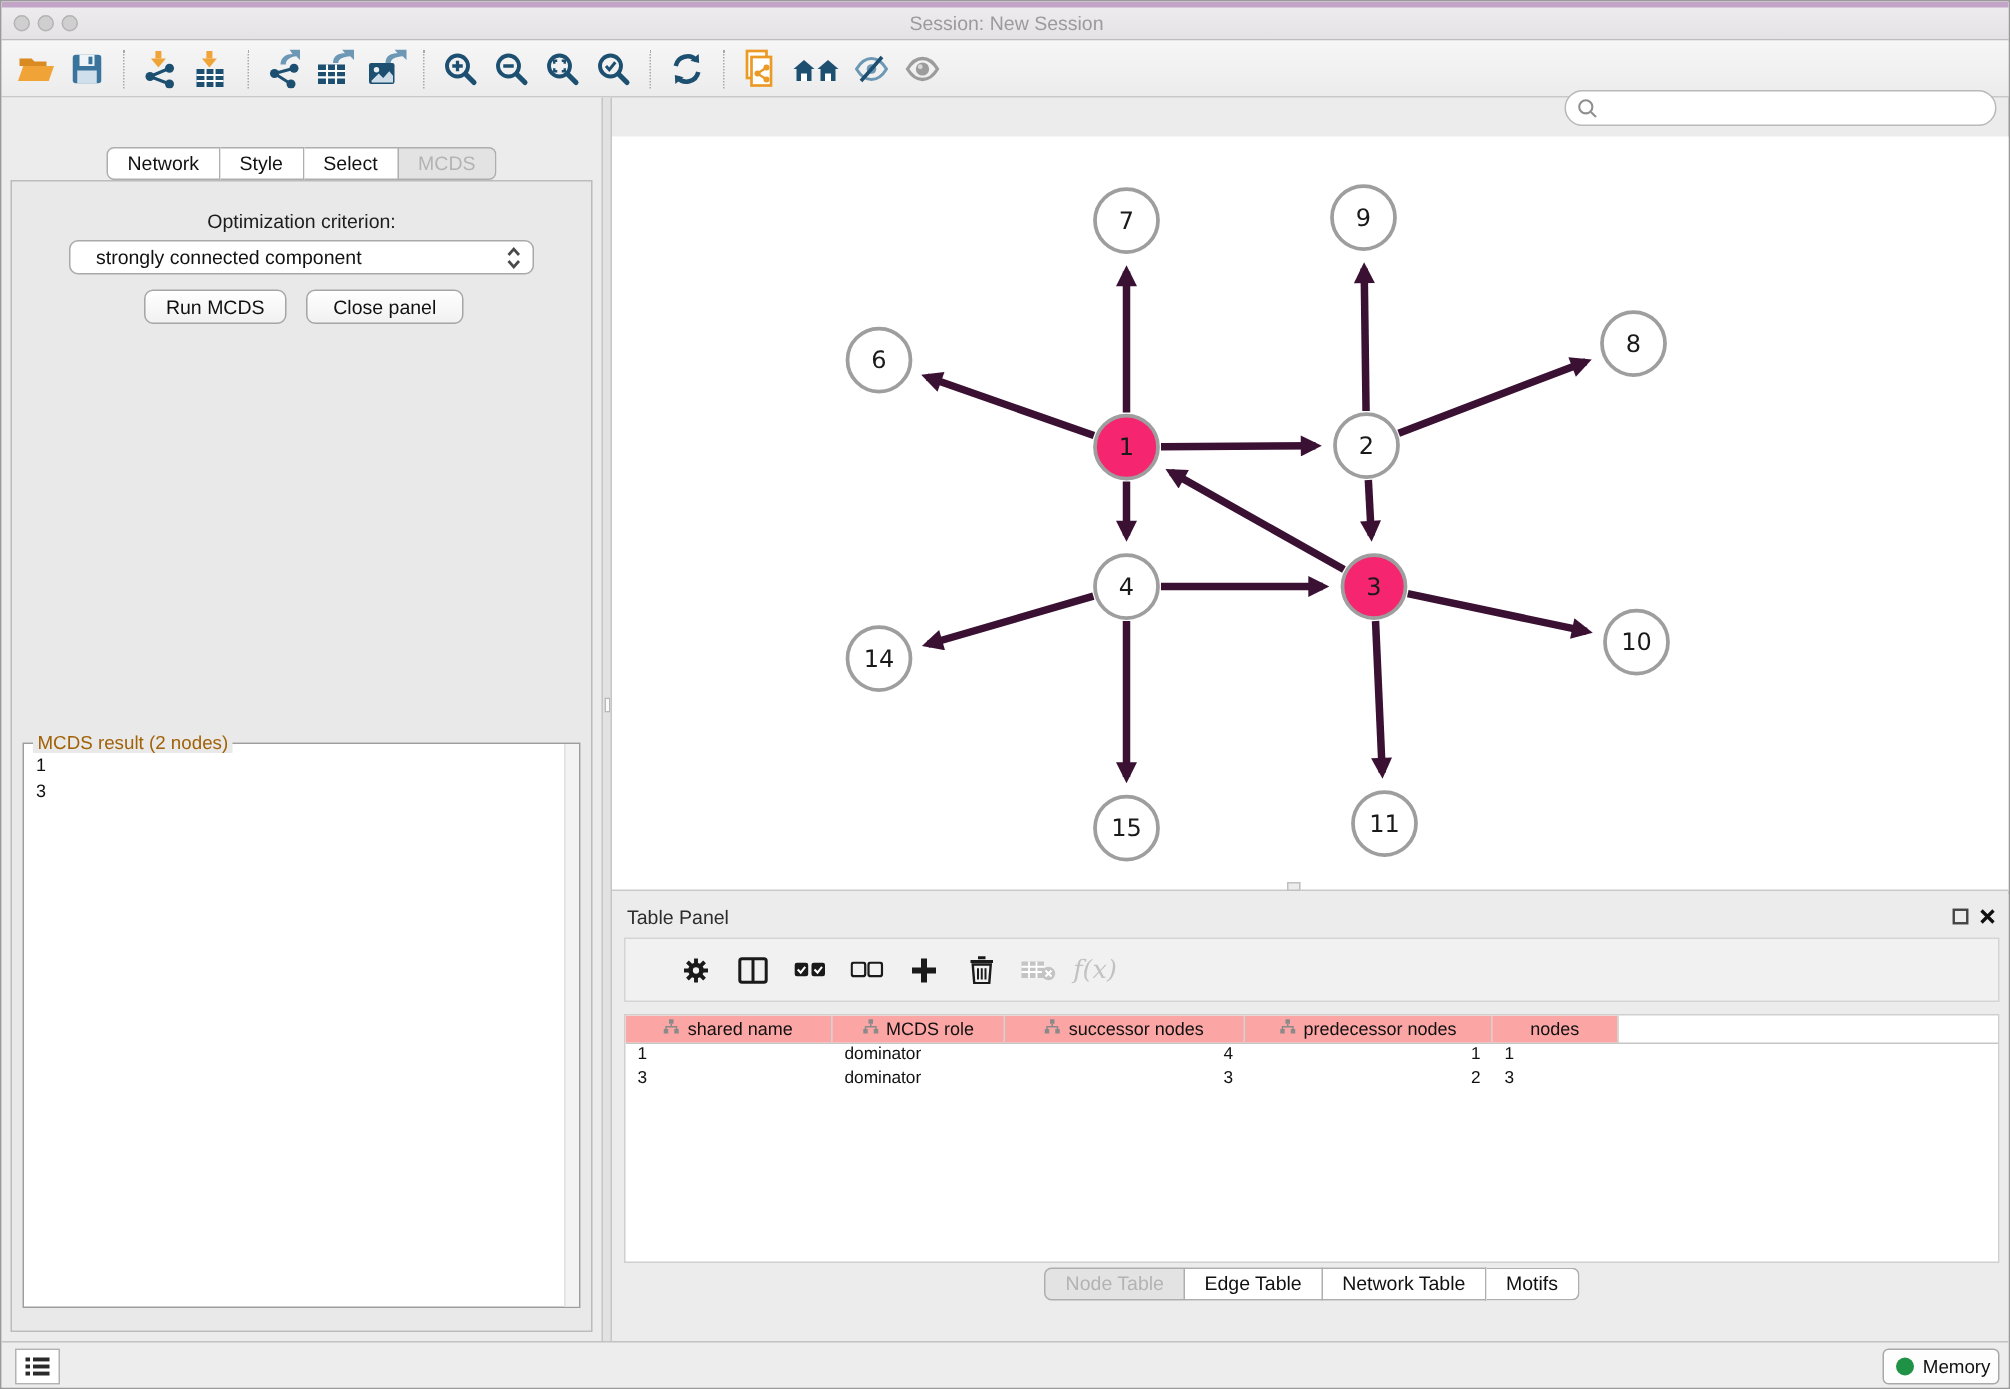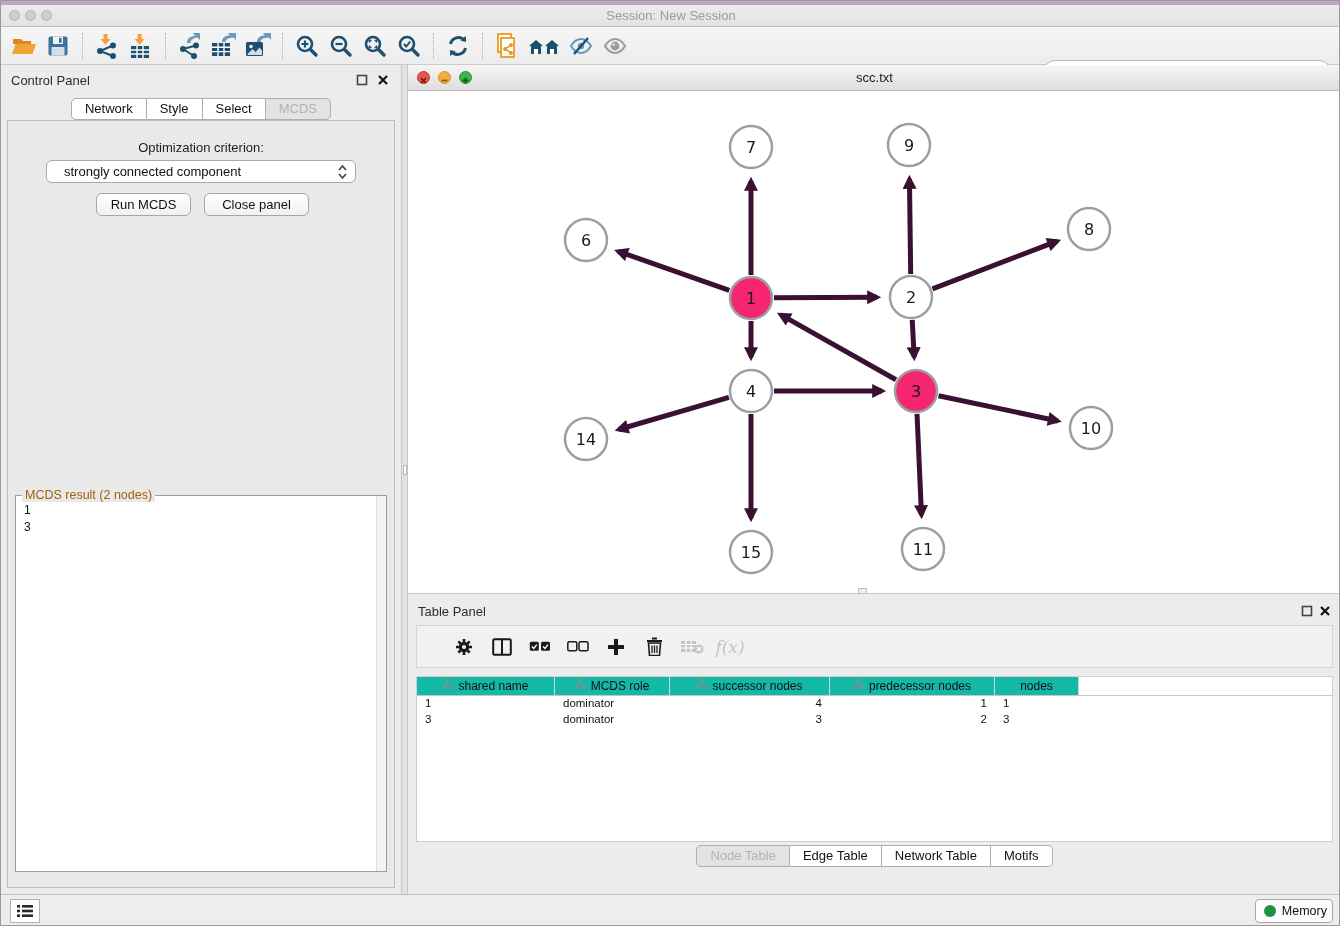--- a/index.html
+++ b/index.html
@@ -78,21 +78,21 @@
   
   .table-panel { position:absolute; left:407px; top:595px; width:933px; height:298px; background:#ececec; }
   .tp-toolbar { position:absolute; left:8px; top:29px; width:917px; height:43px;
     background:#f1f1f1; border:1px solid #d4d4d4; display:flex; align-items:center; padding-left:28px; }
   .tp-ico { width:38px; height:32px; display:flex; align-items:center; justify-content:center; cursor:pointer; }
   .tp-ico.disabled { cursor:default; }
   .fx-label { font-family:"DejaVu Serif",serif; font-style:italic; font-size:17px; color:#c2c2c2; }
   .tp-table { position:absolute; left:8px; top:80px; width:917px; height:166px;
     background:#fff; border:1px solid #cfcfcf; overflow:hidden; }
   .thead { display:flex; height:19px; border-bottom:1px solid #c6c6c6; }
-  .th { background:#14b8a6; border-right:1px solid #d2d2d2; font-size:12px; color:#111;
+  .th { background:#fca5a5; border-right:1px solid #d2d2d2; font-size:12px; color:#111;
     display:flex; align-items:center; justify-content:center; gap:5px; cursor:pointer; }
   .trow { display:flex; height:16px; font-size:11.5px; color:#111; }
   .td { padding:1px 8px 0 8px; overflow:hidden; white-space:nowrap; }
   .tp-tabs { position:absolute; left:0; bottom:27px; width:100%; display:flex; justify-content:center; }
   
   .status-bar { position:absolute; left:0; top:893px; width:1340px; height:33px;
     background:#ededed; border-top:1px solid #c2c2c2; }
   .list-btn { position:absolute; left:9px; top:4px; width:30px; height:24px; background:#fff;
     border:1px solid #b3b3b3; display:flex; align-items:center; justify-content:center; cursor:pointer; }
   .mem-btn { position:absolute; right:8px; top:4px; height:24px; padding:0 5px 0 8px; background:#fdfdfd;
@@ -246,29 +246,20 @@
     <div class="search-wrap">
       <svg width="15" height="15" viewBox="0 0 15 15">
           <circle cx="6.2" cy="6.2" r="4.4" fill="none" stroke="#8f8f8f" stroke-width="1.4"></circle>
           <path d="M9.6 9.6l3.4 3.4" stroke="#8f8f8f" stroke-width="1.4"></path>
         </svg>
       <input type="text" placeholder="" style="">
     </div>
   </div>
 
   <div class="control-panel">
-    <div class="panel-head">
-      <span class="panel-title">Control Panel</span>
-      <svg class="mini-ico" style="right:33px" viewBox="0 0 12 12">
-          <rect x="1.5" y="1.5" width="9" height="9" fill="none" stroke="#444" stroke-width="1.6"></rect>
-        </svg>
-      <svg class="mini-ico" style="right:12px" viewBox="0 0 12 12">
-          <path d="M2 2l8 8M10 2l-8 8" stroke="#111" stroke-width="2.2"></path>
-        </svg>
-    </div>
     <div class="cp-tabs">
       <div class="tab">Network</div>
       <div class="tab">Style</div>
       <div class="tab">Select</div>
       <div class="tab active">MCDS</div>
     </div>
     <div class="cp-body">
       <div class="opt-label">Optimization criterion:</div>
       <div class="dropdown">
         <span>strongly connected component</span>
@@ -290,38 +281,20 @@
         <div class="result-scroll"></div>
       </div>
     </div>
   </div>
 
   <div class="v-split">
     <div class="v-grip"></div>
   </div>
 
   <div class="net-window">
-    <div class="net-titlebar">
-      <div class="light" style="left:9px;background:#e4574c;border:1px solid #c03a30">
-        <svg width="11" height="11" viewBox="0 0 11 11">
-            <path d="M3 3l5 5M8 3l-5 5" stroke="#7c1a12" stroke-width="1.6"></path>
-          </svg>
-      </div>
-      <div class="light" style="left:30px;background:#f3ae3d;border:1px solid #cf922c">
-        <svg width="11" height="11" viewBox="0 0 11 11">
-            <path d="M2.5 5.5h6" stroke="#8a5c0d" stroke-width="1.8"></path>
-          </svg>
-      </div>
-      <div class="light" style="left:51px;background:#3db54d;border:1px solid #2b9339">
-        <svg width="11" height="11" viewBox="0 0 11 11">
-            <path d="M5.5 2.5v6M2.5 5.5h6" stroke="#0e5c1a" stroke-width="1.8"></path>
-          </svg>
-      </div>
-      <div class="net-title">scc.txt</div>
-    </div>
     <div class="net-canvas">
       <svg id="graph-svg" width="933" height="503" viewBox="0 0 933 503">
           <defs>
             <marker id="arrow" viewBox="0 0 10 10" refX="7" refY="5" markerWidth="16" markerHeight="14" orient="auto" markerUnits="userSpaceOnUse">
               <path d="M0 0L10 5L0 10z" fill="#3a1033"></path>
             </marker>
           </defs>
           <line x1="343" y1="184" x2="343" y2="90" stroke="#3a1033" stroke-width="5" marker-end="url(#arrow)"></line>
           <line x1="321.3015285768616" y1="199.3726585300483" x2="210.07600123420463" y2="160.27520043384163" stroke="#3a1033" stroke-width="5" marker-end="url(#arrow)"></line>
           <line x1="365.99955079441025" y1="206.85625280753493" x2="469.0006640430457" y2="206.21249584973097" stroke="#3a1033" stroke-width="5" marker-end="url(#arrow)"></line>

